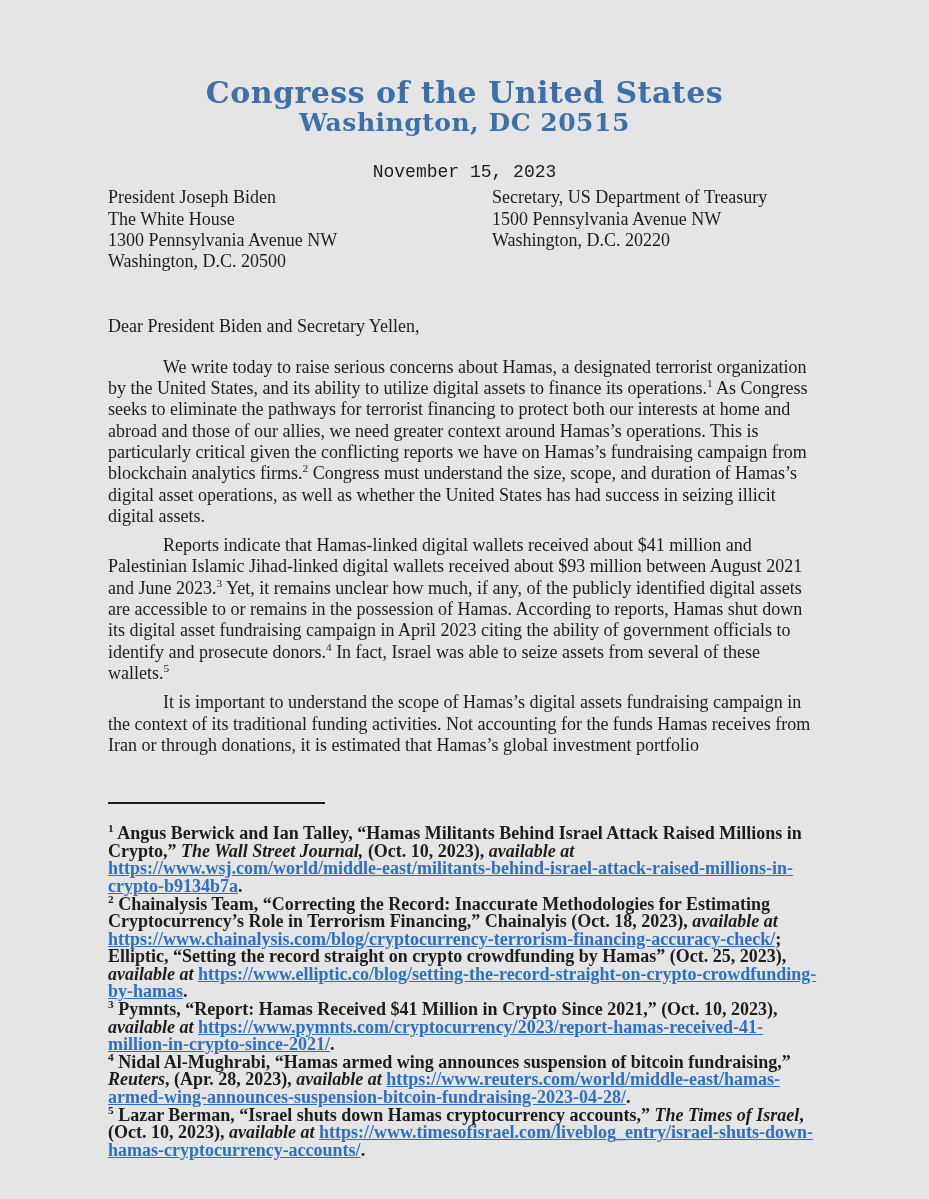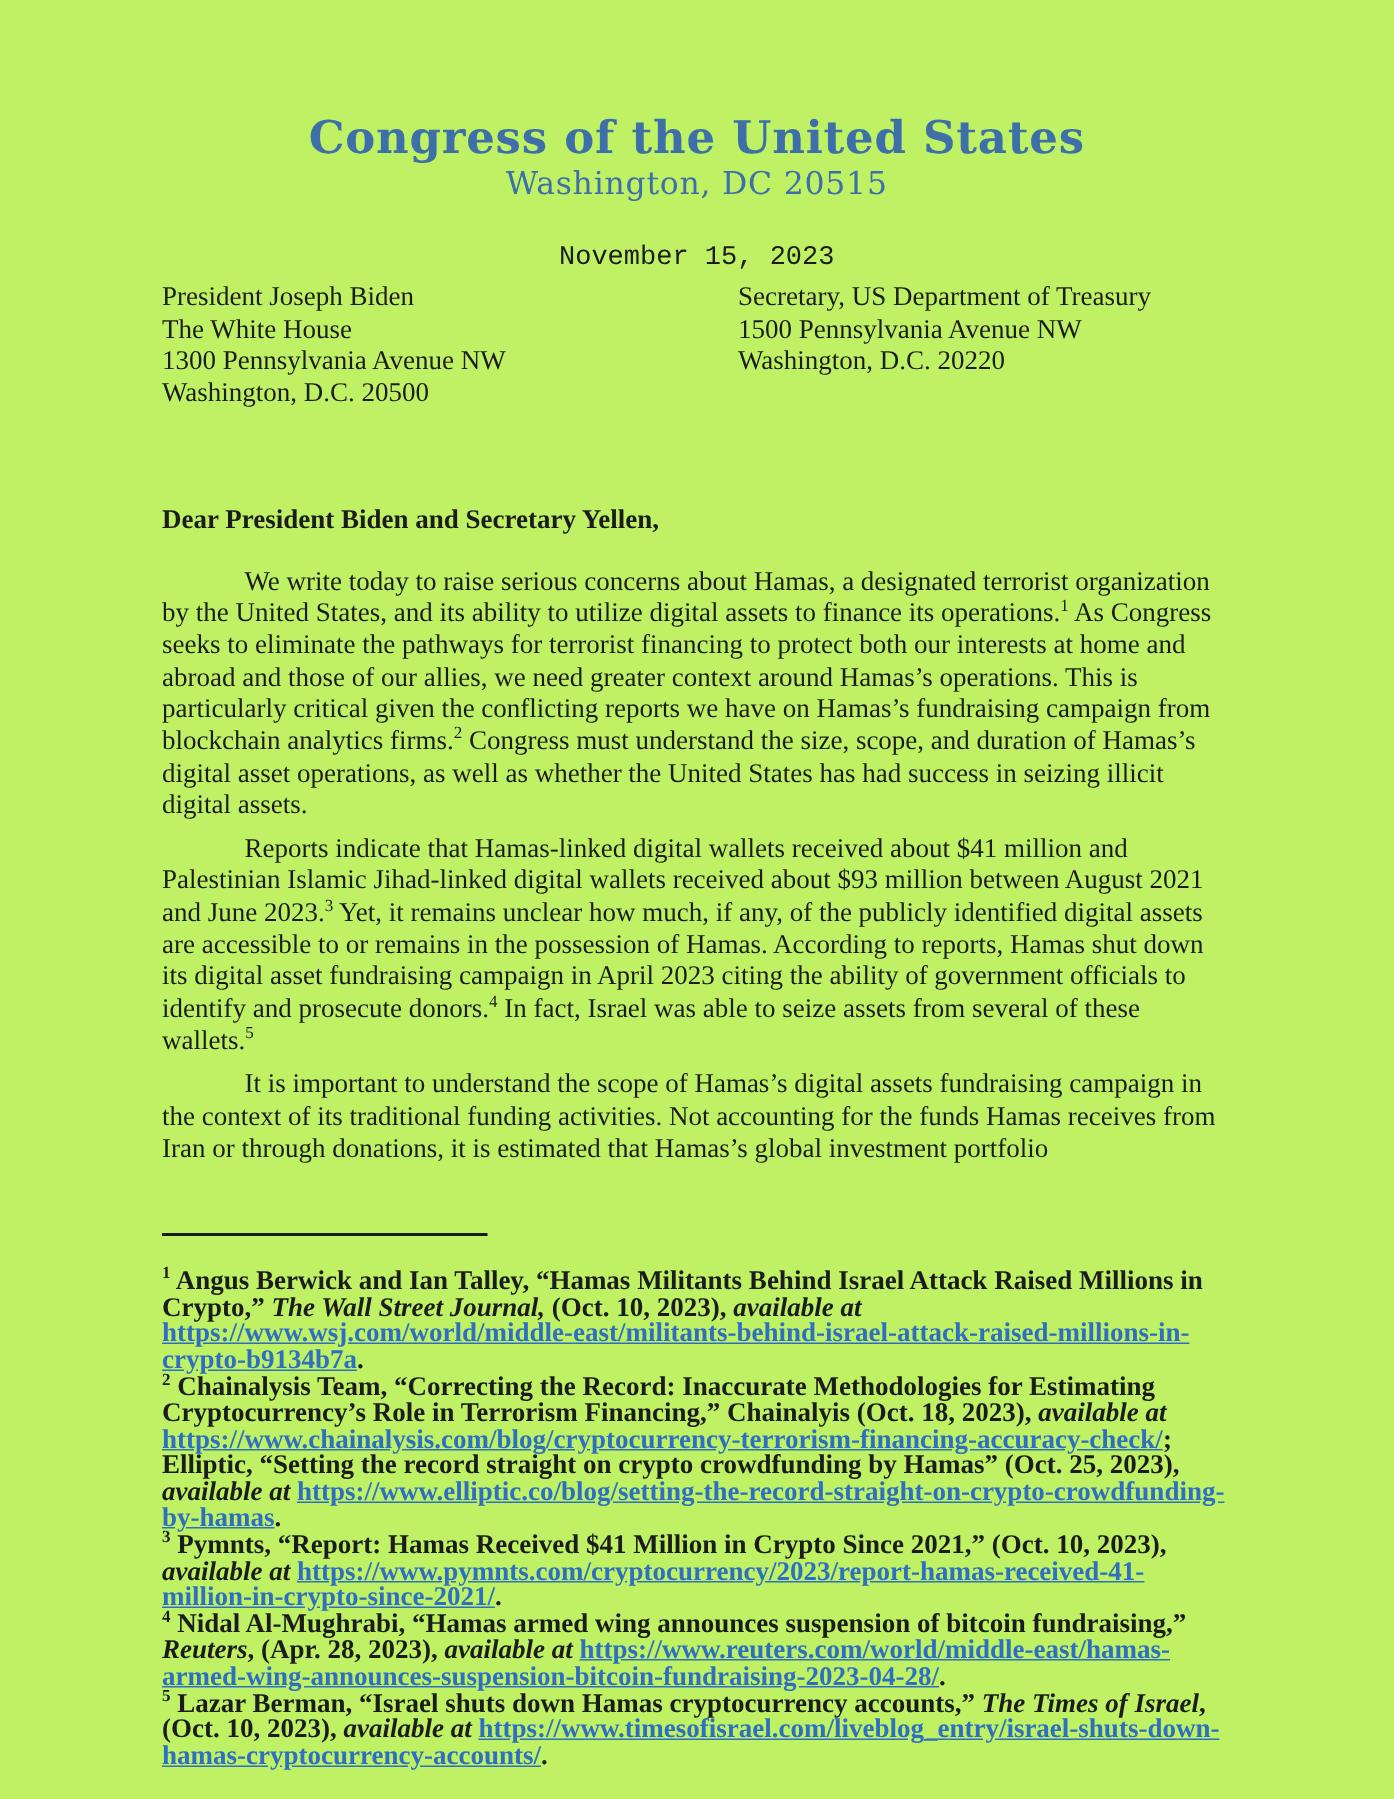--- a/index.html
+++ b/index.html
@@ -8,50 +8,50 @@
     --ink:#1c1c1c;
   }
   html,body{margin:0;padding:0;background:#ffffff;}
   .page{
     position:relative;
     width:929px;
     height:1199px;
     box-sizing:border-box;
     margin:0 auto;
     padding:78px 108px 0 108px;
-    background:#bef264;
+    background:#e5e5e5;
     font-family:"Liberation Serif", serif;
     font-size:18px;
     line-height:21.3px;
     color:var(--ink);
     overflow:hidden;
   }
   .letterhead{text-align:center;}
   .lh-title{
     font-family:"DejaVu Serif", serif;
     font-weight:bold;
     font-size:30px;
     line-height:30px;
     letter-spacing:0.5px;
     color:var(--letterhead-blue);
   }
   .lh-subtitle{
     font-family:"DejaVu Serif", serif;
-    font-weight:normal;
-    font-size:21px;
+    font-weight:bold;
+    font-size:25px;
     line-height:23px;
     margin-top:3px;
     letter-spacing:0.5px;
     color:var(--letterhead-blue);
   }
   .date{text-align:center;margin-top:28px;font-family:Liberation Mono, monospace;}
   .recipients{display:flex;margin-top:4px;}
   .recipient-left{width:384px;flex:0 0 auto;}
   .recipient-right{flex:1 1 auto;}
-  .salutation{margin-top:64px;font-weight:bold;}
+  .salutation{margin-top:44px;}
   .body-para{margin:19px 0 0 0;text-indent:55px;text-align:left;}
   .body-para + .body-para{margin-top:8px;}
   sup{font-size:0.63em;line-height:0;vertical-align:super;}
   .footnote-sep{margin-top:46px;width:217px;border-top:2px solid var(--ink);}
   .footnotes{margin-top:21px;font-size:18px;line-height:17.6px;font-weight:bold;}
   .footnote{margin:0;}
   a.link{color:var(--link-blue);text-decoration:underline;overflow-wrap:anywhere;cursor:pointer;}
   em{font-style:italic;}
 </style>
 </head>

